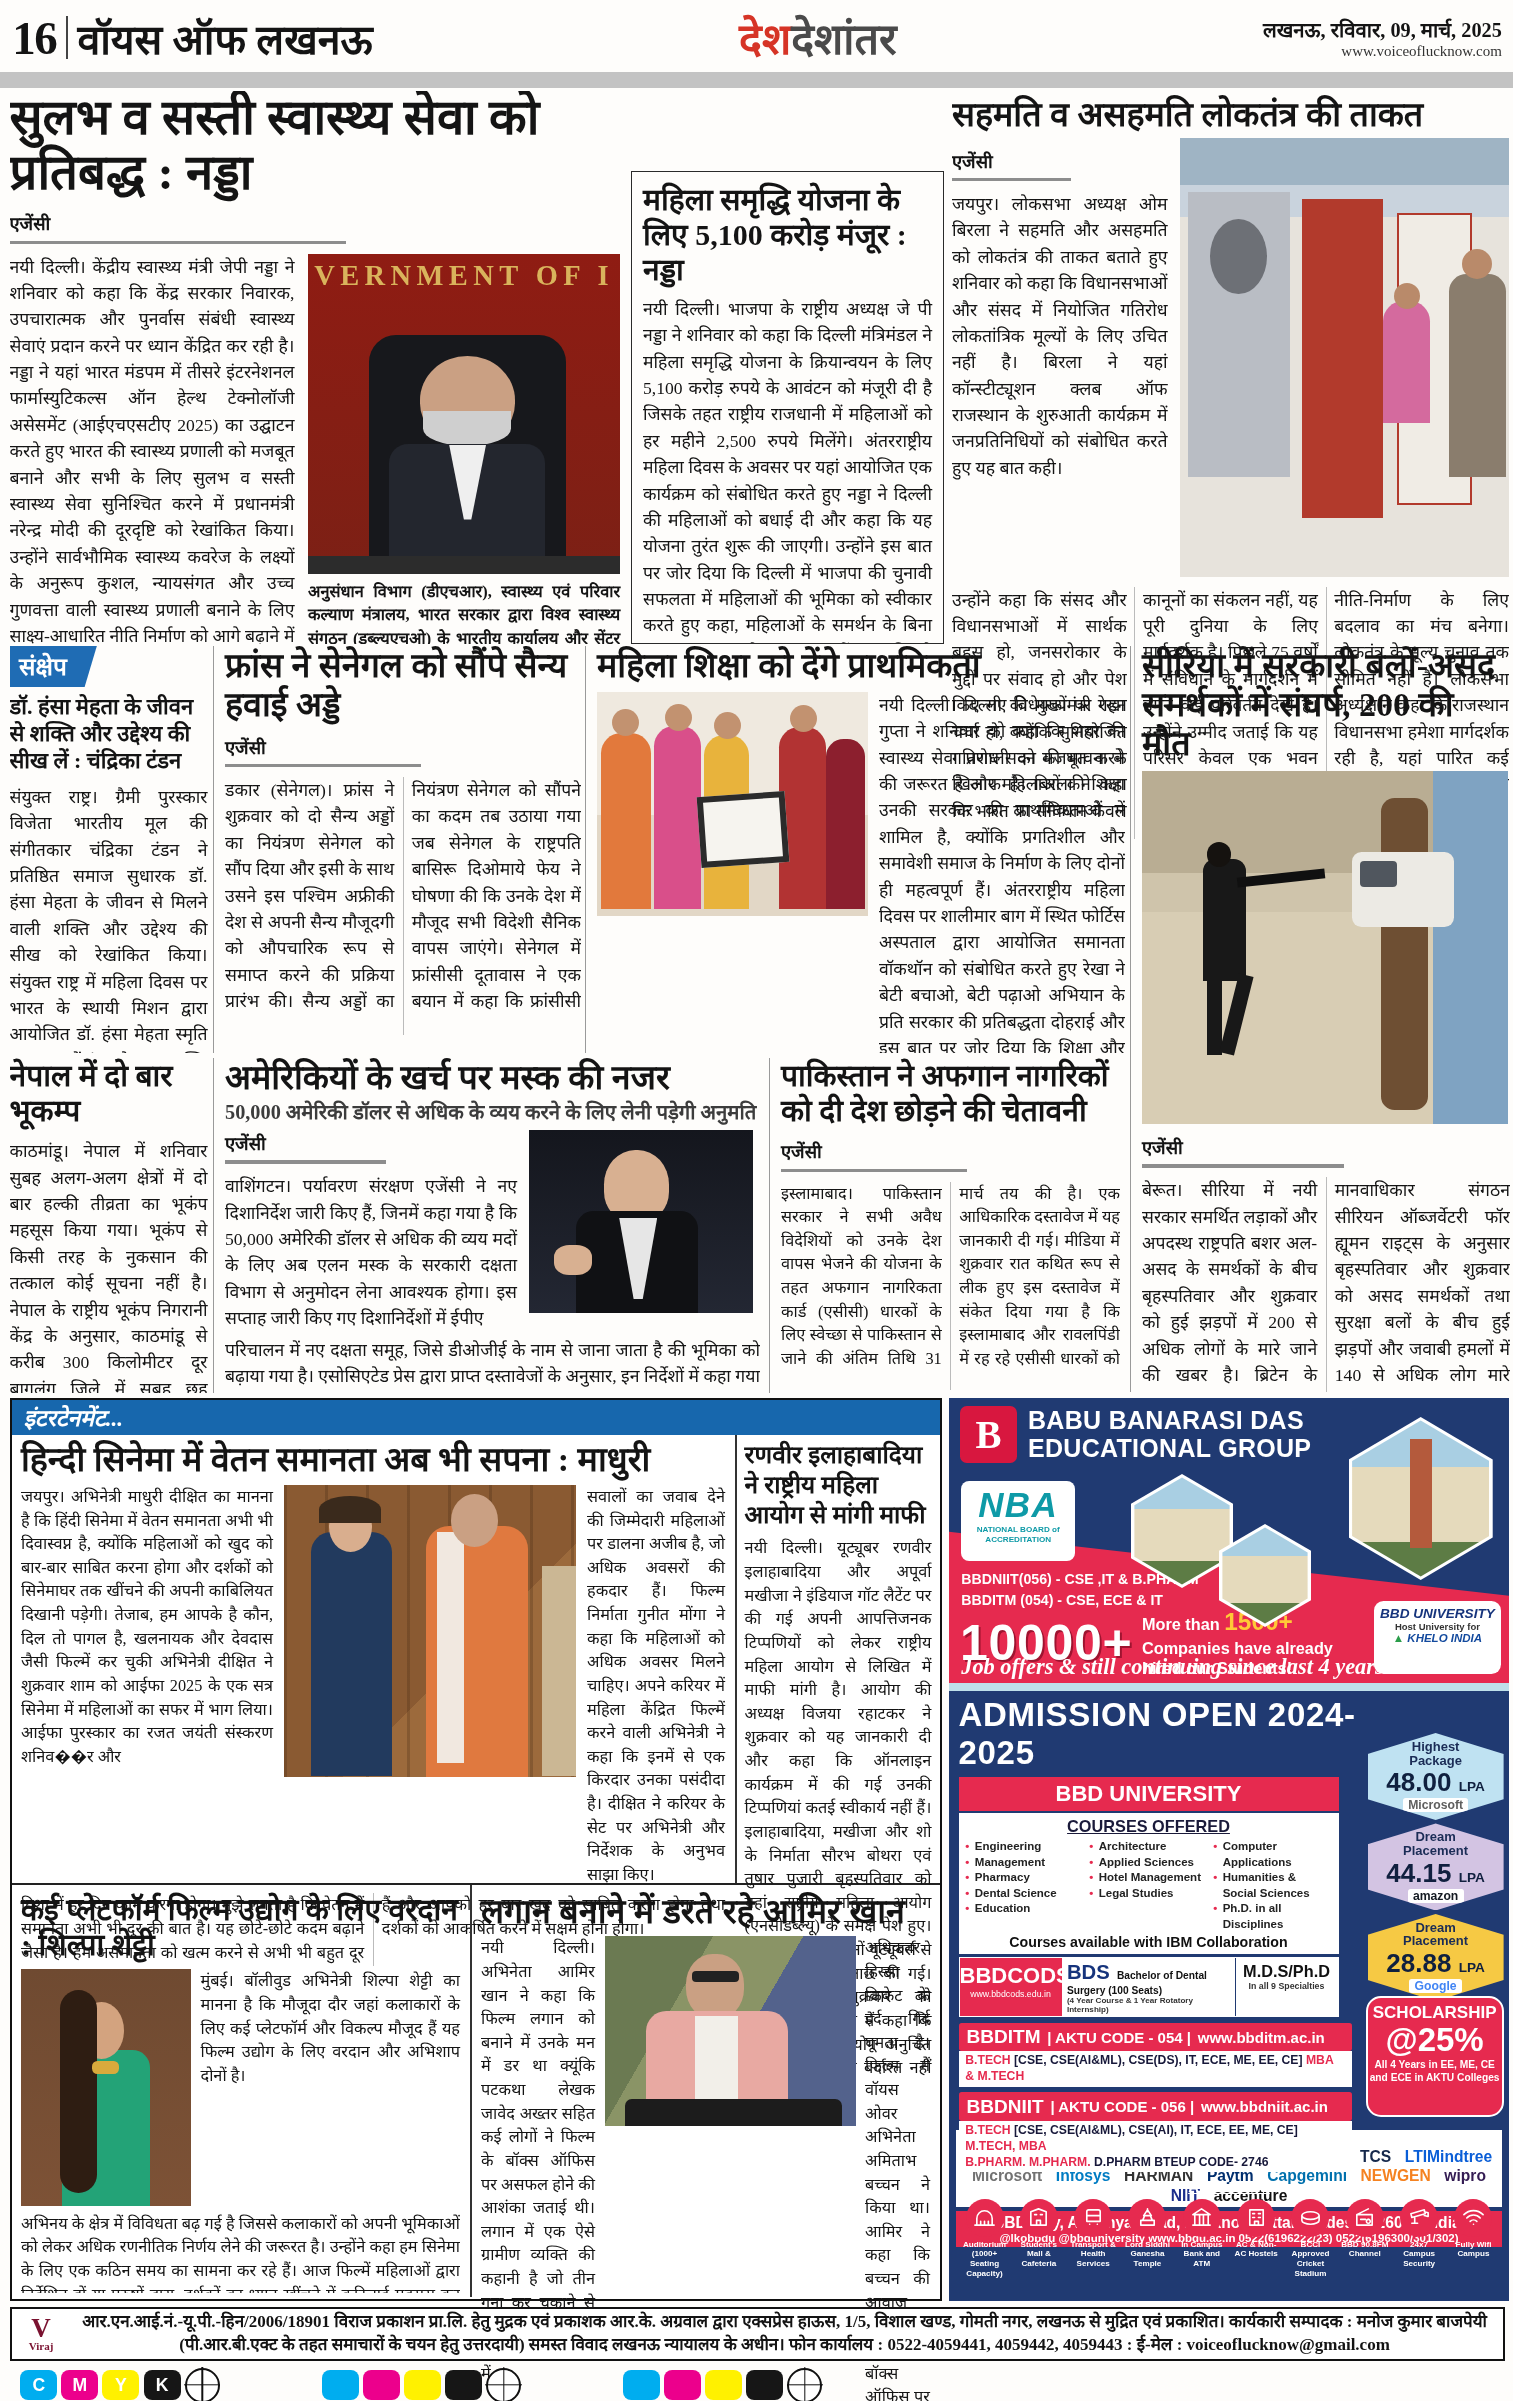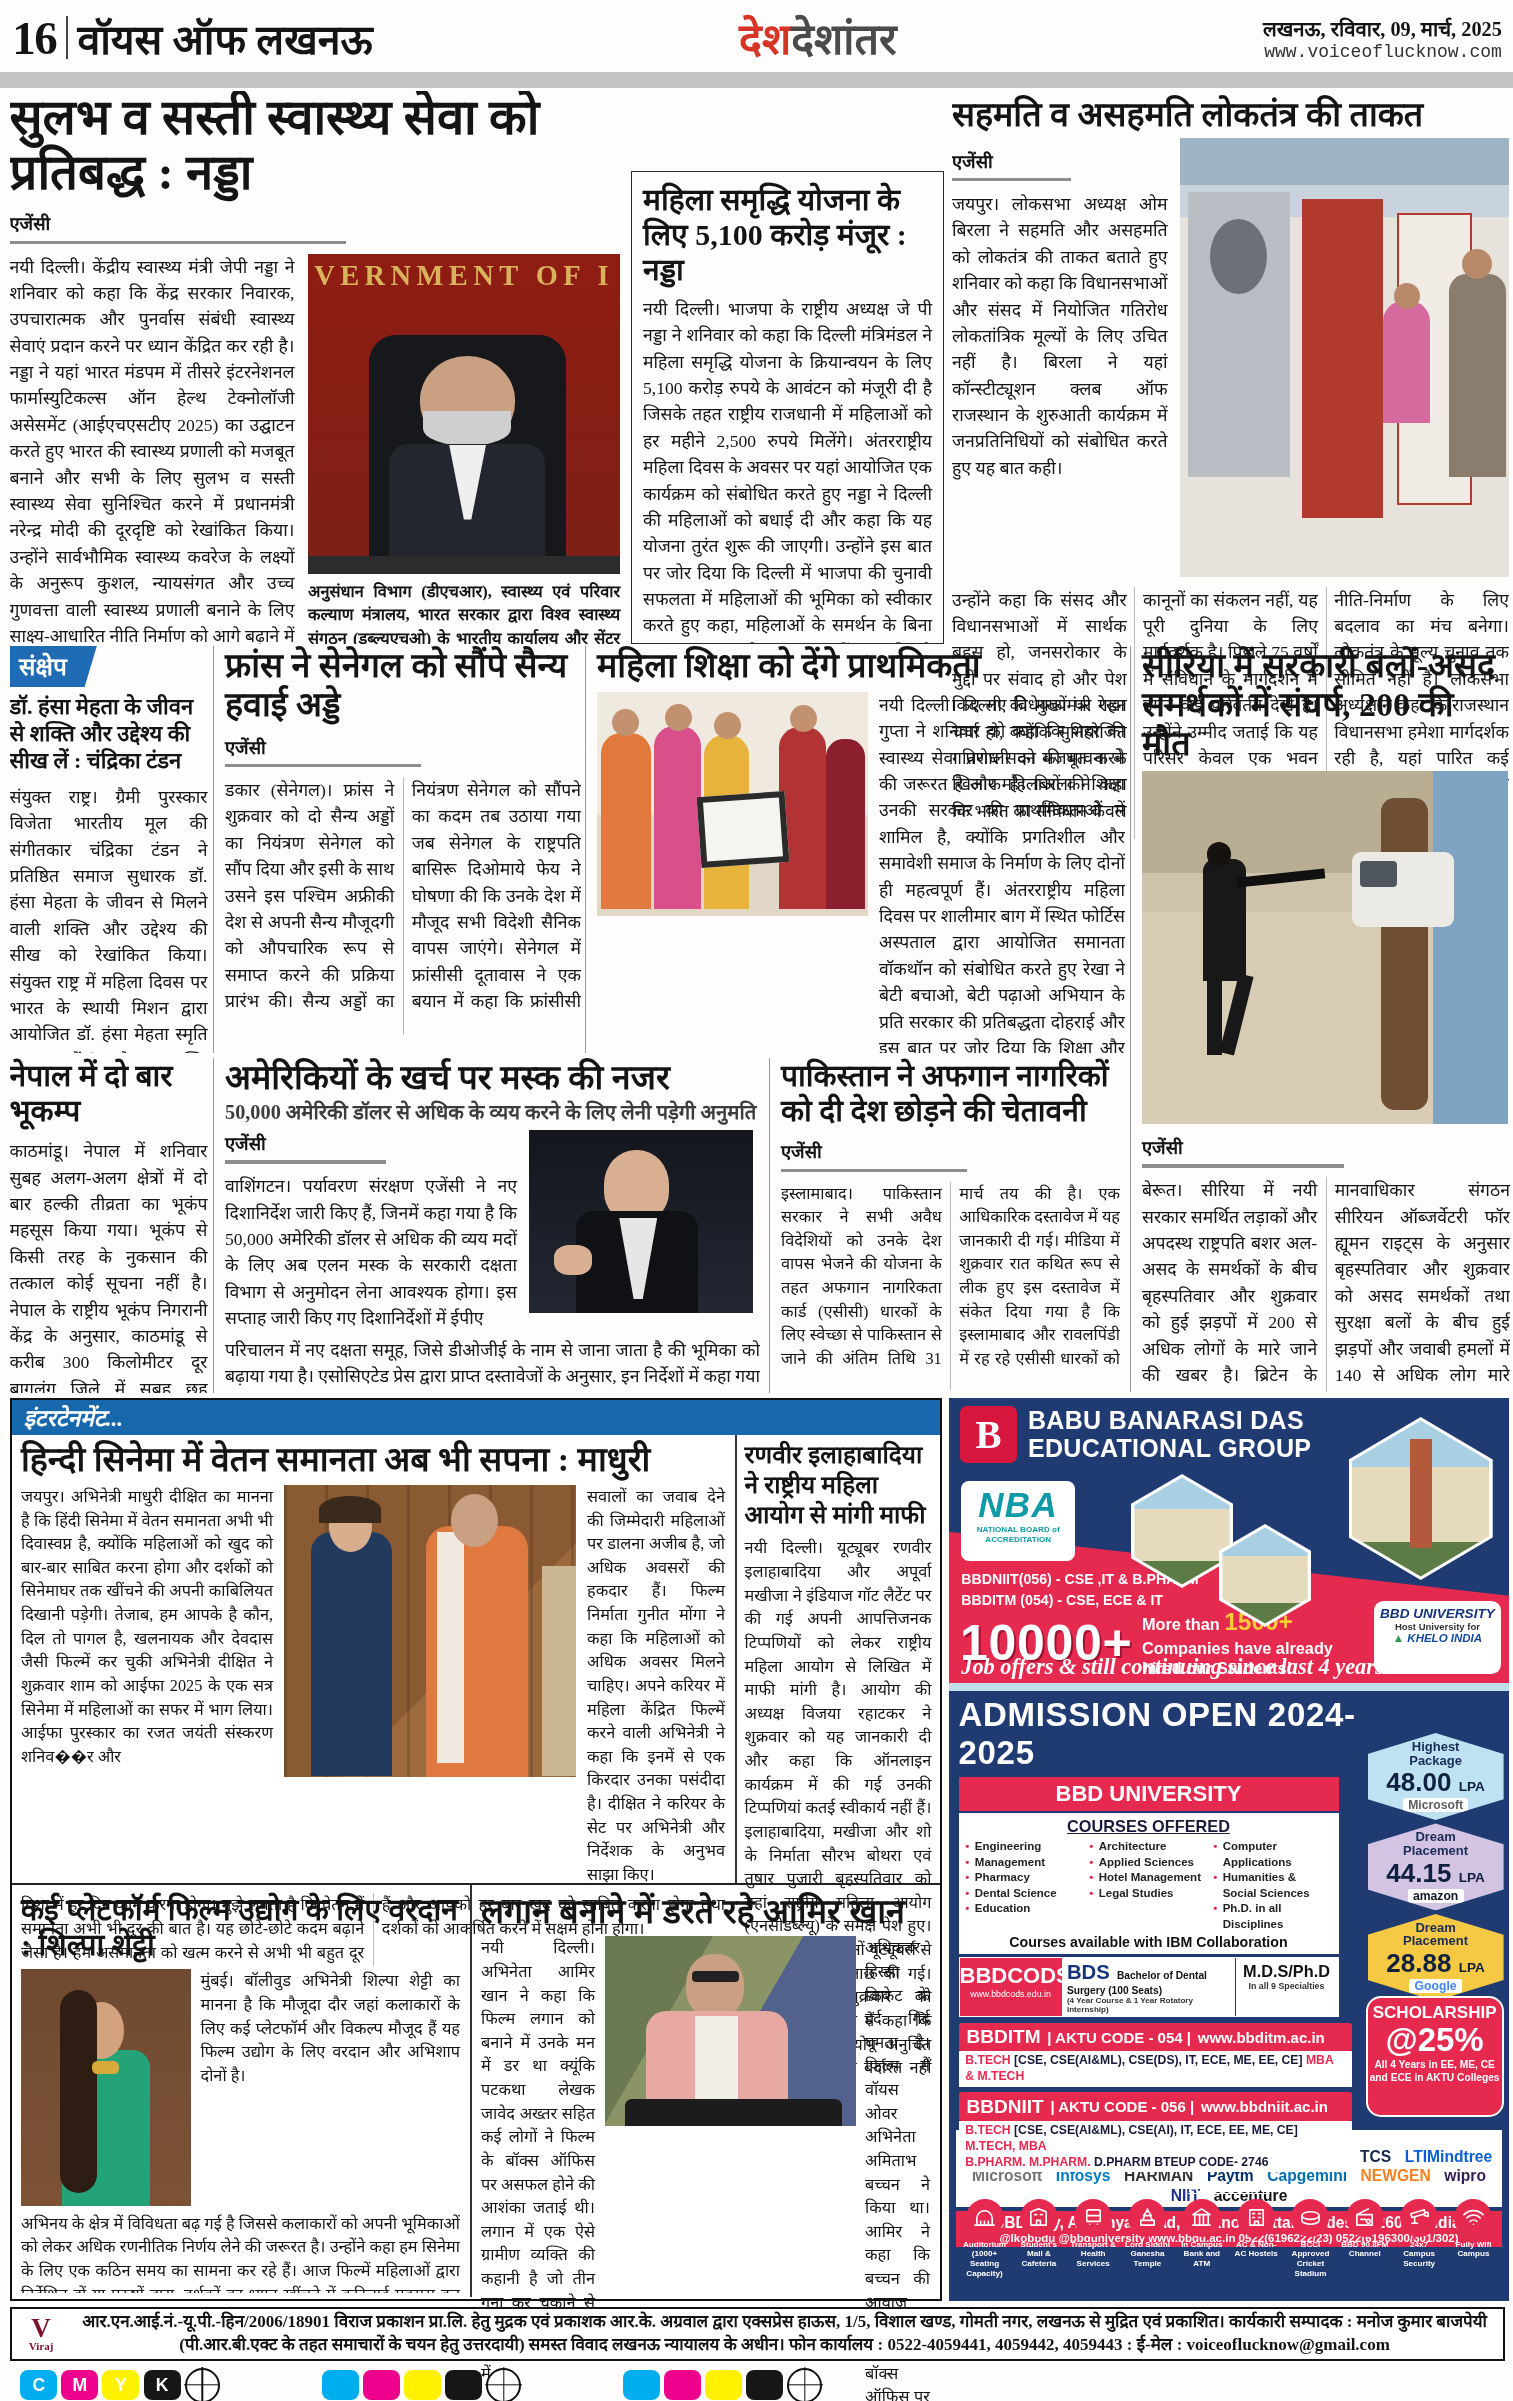--- a/index.html
+++ b/index.html
@@ -10,21 +10,21 @@
   .mast { position:absolute; top:5.4px; left:12.2px; right:12.2px; height:65px; display:flex; align-items:center; justify-content:space-between; }
   .mast-left { display:flex; align-items:center; gap:9.5px; }
   .pageno { font-size:47px; font-weight:800; letter-spacing:-1.4px; }
   .mast-div { width:2px; height:43px; background:#444; }
   .papername { font-size:41px; font-weight:800; }
   .mast-center { font-size:43px; font-weight:800; }
   .red { color:#d63426; }
   .grayname { color:#4a4a4a; }
   .mast-right { text-align:right; }
   .dateline { font-size:20.3px; font-weight:700; }
-  .website { font-size:18px; color:#333;font-family:Liberation Mono, monospace; }
+  .website { font-size:15px; color:#333; }
   .mast-rule { position:absolute; top:72px; left:0; right:0; height:16.3px; background:#c3c3c3; }
 
   
   .blk { position:absolute; overflow:hidden; }
   .hx1 { font-size:49px; font-weight:800; line-height:1.12; }
   .hx2 { font-size:34px; font-weight:800; line-height:1.15; }
   .hx3 { font-size:30px; font-weight:800; line-height:1.18; }
   .hx4 { font-size:24.4px; font-weight:800; line-height:1.22; }
   .byline { font-size:18.3px; font-weight:700; margin-top:9.5px; }
   .byrule { height:3.4px; background:#8d8d8d; margin:5.4px 0 9.5px; width:55%; }

